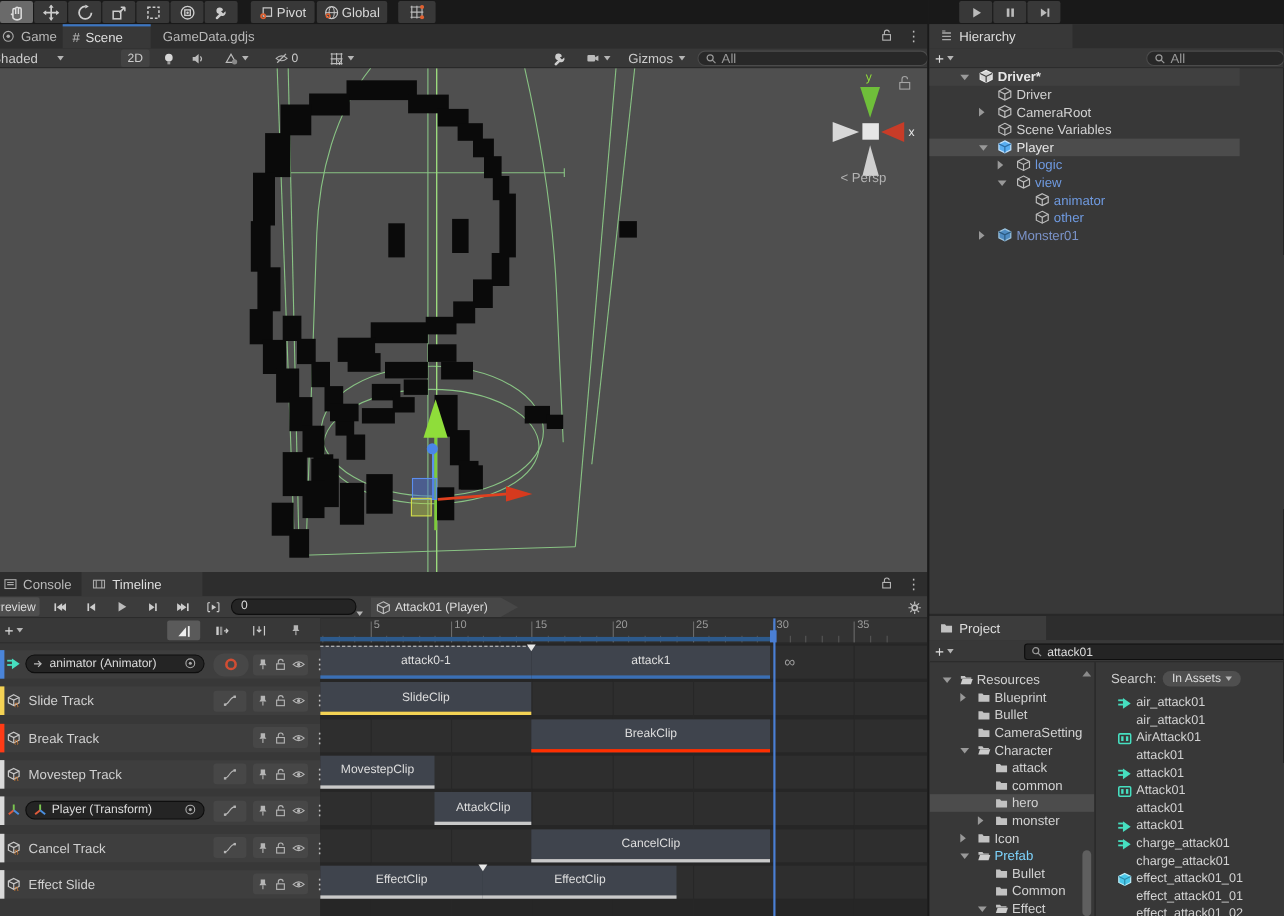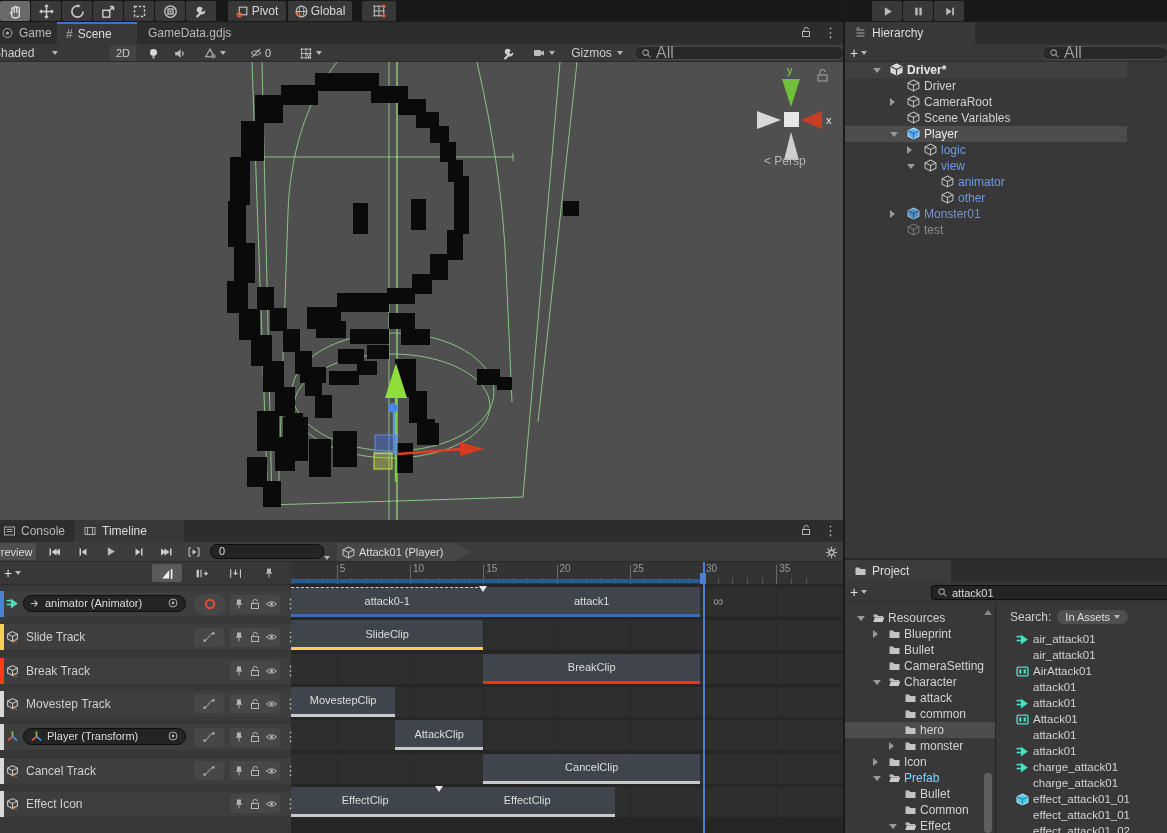--- a/index.html
+++ b/index.html
@@ -17,21 +17,21 @@
   .toolbtn.sel{background:#6a6a6a;}
   .lbtn{display:flex;align-items:center;gap:3px;color:#d8d8d8;font-size:12px;padding:0 6px;}
   .caret{width:0;height:0;border-left:4px solid transparent;border-right:4px solid transparent;
          border-top:5px solid #b5b5b5;display:inline-block;}
   .caret.sm{border-left-width:3px;border-right-width:3px;border-top-width:4px;}
   .arrow-r{width:0;height:0;border-top:4px solid transparent;border-bottom:4px solid transparent;
            border-left:5px solid #999;display:inline-block;}
   .arrow-d{width:0;height:0;border-left:4px solid transparent;border-right:4px solid transparent;
            border-top:5px solid #999;display:inline-block;}
   .searchpill{display:flex;align-items:center;gap:4px;background:#282828;border:1px solid #4b4b4b;
-              border-radius:8px;color:#9a9a9a;font-size:16px;padding:0 6px;}
+              border-radius:8px;color:#9a9a9a;font-size:12px;padding:0 6px;}
   .field{background:#242424;border:1px solid #0e0e0e;border-radius:3px;color:#dcdcdc;}
   .treerow{position:absolute;left:0;width:100%;height:16px;display:flex;align-items:center;}
   .trlabel{font-size:12px;white-space:nowrap;}
   .icon{display:inline-flex;align-items:center;justify-content:center;}
   svg{display:block;}
   .hbtn{display:flex;align-items:center;justify-content:center;}
   .clip{position:absolute;background:#3f444d;overflow:hidden;display:flex;align-items:center;
         justify-content:center;color:#dedede;font-size:11px;white-space:nowrap;}
   .trackhdr{position:absolute;left:0;width:291px;background:#3e3e3e;display:flex;align-items:center;}
   .btnbox{background:#474747;border-radius:3px;display:flex;align-items:center;justify-content:center;}
@@ -872,21 +872,21 @@
         </div>
         <div class="trackhdr" style="top:205.8px;height:26px;">
           <div class="abs" style="left:0;top:0;width:4px;height:26px;background:#d9d9d9;"></div>
           <span class="abs icon" style="left:6px;top:6px;">
             <svg width="13" height="13" viewBox="0 0 12 12">
               <path d="M6 1.5 L10.5 3.8 V8.2 L6 10.5 L1.5 8.2 V3.8 Z" fill="none" stroke="#c8c8c8"></path>
               <path d="M1.5 3.8 L6 6 L10.5 3.8 M6 6 V10.5" fill="none" stroke="#c8c8c8"></path>
               <text x="6.2" y="12.5" font-size="6" fill="#e08030">{}</text>
             </svg>
           </span>
-          <span class="abs" style="left:26px;top:6px;color:#d0d0d0;font-size:12px;white-space:nowrap;">Effect Icon</span>
+          <span class="abs" style="left:26px;top:6px;color:#d0d0d0;font-size:12px;white-space:nowrap;">Effect Slide</span>
           <div class="abs btnbox" style="left:230px;top:3.5px;width:50px;height:19px;gap:4px;">
        <span class="icon">
               <svg width="12" height="12" viewBox="0 0 12 12">
                 <path d="M4 1.5 h4 v3.5 l1.2 1.7 h-6.4 l1.2 -1.7 Z" fill="#b5b5b5"></path>
                 <rect x="5.5" y="6.8" width="1" height="3.6" fill="#b5b5b5"></rect>
               </svg>
             </span>
        <span class="icon">
               <svg width="12" height="12" viewBox="0 0 12 12">
                 <rect x="2.5" y="5.5" width="7" height="5" fill="none" stroke="#b5b5b5"></rect>
@@ -1020,29 +1020,20 @@
         </div>
         <div class="treerow" style="top:144px;">
           <span class="abs arrow-r" style="left:45px;top:4px;"></span>
       <span class="abs icon" style="left:62px;top:1px;">
             <svg width="13" height="13" viewBox="0 0 12 12">
               <path d="M6 1 L11 3.5 V8.5 L6 11 L1 8.5 V3.5 Z" fill="#4f8cc2" stroke="#9cc4e0" stroke-width="1"></path>
               <path d="M1 3.5 L6 6 L11 3.5 M6 6 V11" fill="none" stroke="#2c5a80" stroke-width="1"></path>
             </svg>
           </span>
       <span class="abs trlabel" style="left:79px;top:1px;color:#7b93c9;">Monster01</span>
-        </div>
-        <div class="treerow" style="top:160px;">
-      <span class="abs icon" style="left:62px;top:1px;">
-            <svg width="13" height="13" viewBox="0 0 12 12">
-              <path d="M6 1 L11 3.5 V8.5 L6 11 L1 8.5 V3.5 Z" fill="none" stroke="#777" stroke-width="1"></path>
-              <path d="M1 3.5 L6 6 L11 3.5 M6 6 V11" fill="none" stroke="#777" stroke-width="1"></path>
-            </svg>
-          </span>
-      <span class="abs trlabel" style="left:79px;top:1px;color:#8a8a8a;">test</span>
         </div>
       </div>
   </div>
 
   <div class="abs panelbg" style="left:845px;top:560px;width:322px;height:273px;overflow:hidden;">
     <div class="abs tabbar" style="left:0;top:0;width:322px;height:22px;">
       <div class="abs tab active" style="left:0;width:88px;height:22px;background:#3c3c3c;">
         <span class="icon">
             <svg width="13" height="12" viewBox="0 0 12 12">
               <path d="M1 2.5 h3.6 l1.1 1.4 H11 V10 H1 Z" fill="#c2c2c2"></path>

